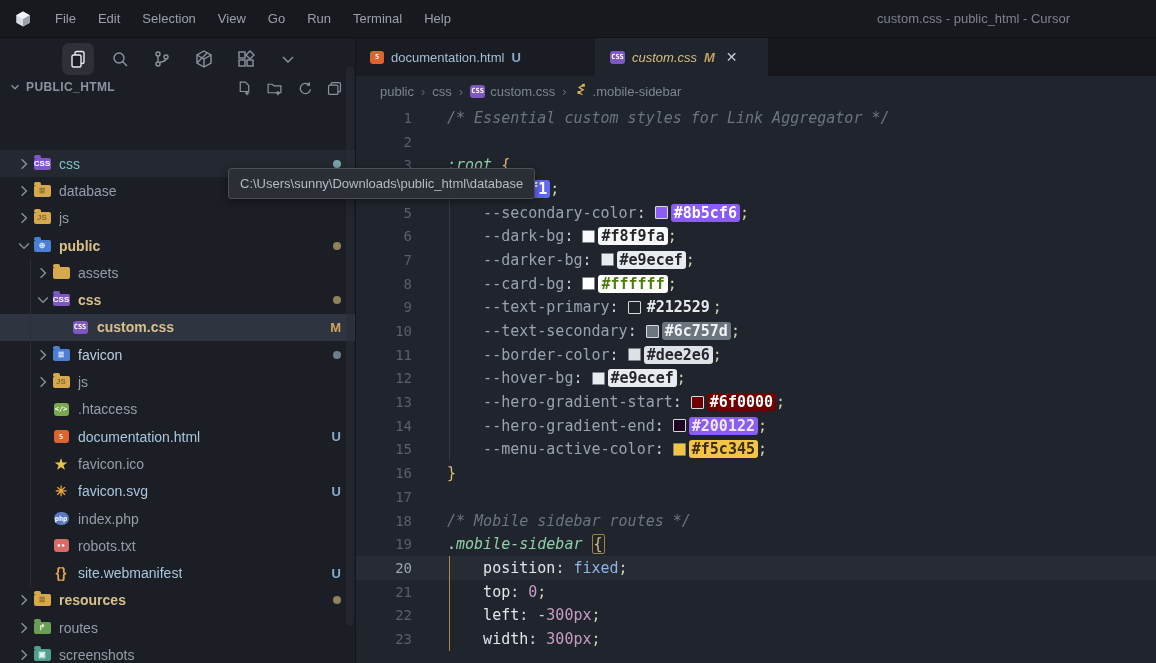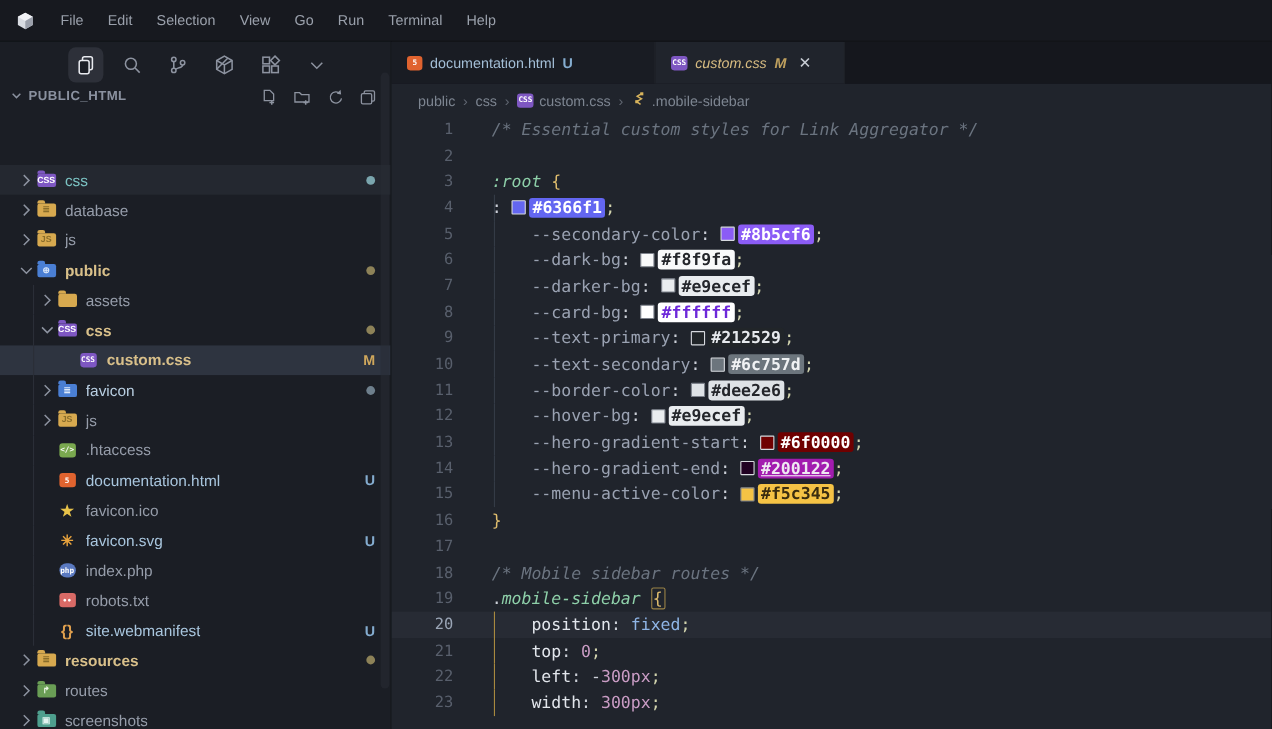--- a/index.html
+++ b/index.html
@@ -101,20 +101,21 @@
     <div class="menus">
         <span class="menu-item">File</span>
         <span class="menu-item">Edit</span>
         <span class="menu-item">Selection</span>
         <span class="menu-item">View</span>
         <span class="menu-item">Go</span>
         <span class="menu-item">Run</span>
         <span class="menu-item">Terminal</span>
         <span class="menu-item">Help</span>
       </div>
+    <div class="win-title">custom.css - public_html - Cursor</div>
   </div>
 
   <div class="body-row">
 
     <div class="sidebar">
       <div class="activity">
           <span class="act-btn active">
             <svg viewBox="0 0 20 20" fill="none" stroke="currentColor" stroke-width="1.4">
               <rect x="7" y="2.5" width="9" height="12" rx="1.8"></rect>
               <rect x="4" y="6" width="9" height="12" rx="1.8" fill="#1b1e25"></rect>
@@ -482,21 +483,21 @@
           <div class="crow">
             <span class="ln">6</span>
             <span class="ct"><span class="gv gray"></span><span class="tk-var">    --dark-bg</span><span class="tk-pun">: </span><span class="swatch" style="background: rgb(248, 249, 250); border: 1px solid rgb(125, 130, 140);"></span><span class="hexchip" style="background: rgb(248, 249, 250); color: rgb(36, 38, 43);">#f8f9fa</span><span class="tk-semi">;</span></span>
           </div>
           <div class="crow">
             <span class="ln">7</span>
             <span class="ct"><span class="gv gray"></span><span class="tk-var">    --darker-bg</span><span class="tk-pun">: </span><span class="swatch" style="background: rgb(233, 236, 239); border: 1px solid rgb(125, 130, 140);"></span><span class="hexchip" style="background: rgb(233, 236, 239); color: rgb(36, 38, 43);">#e9ecef</span><span class="tk-semi">;</span></span>
           </div>
           <div class="crow">
             <span class="ln">8</span>
-            <span class="ct"><span class="gv gray"></span><span class="tk-var">    --card-bg</span><span class="tk-pun">: </span><span class="swatch" style="background: rgb(255, 255, 255); border: 1px solid rgb(125, 130, 140);"></span><span class="hexchip" style="background: rgb(255, 255, 255); color: #6d28d9;">#ffffff</span><span class="tk-semi">;</span></span>
+            <span class="ct"><span class="gv gray"></span><span class="tk-var">    --card-bg</span><span class="tk-pun">: </span><span class="swatch" style="background: rgb(255, 255, 255); border: 1px solid rgb(125, 130, 140);"></span><span class="hexchip" style="background: rgb(255, 255, 255); color: #4d7c0f;">#ffffff</span><span class="tk-semi">;</span></span>
           </div>
           <div class="crow">
             <span class="ln">9</span>
             <span class="ct"><span class="gv gray"></span><span class="tk-var">    --text-primary</span><span class="tk-pun">: </span><span class="swatch" style="background: rgb(33, 37, 41); border: 1px solid rgb(214, 217, 222);"></span><span class="hexchip" style="background: rgb(33, 37, 41); color: rgb(230, 233, 237);">#212529</span><span class="tk-semi">;</span></span>
           </div>
           <div class="crow">
             <span class="ln">10</span>
             <span class="ct"><span class="gv gray"></span><span class="tk-var">    --text-secondary</span><span class="tk-pun">: </span><span class="swatch" style="background: rgb(108, 117, 125); border: 1px solid rgb(214, 217, 222);"></span><span class="hexchip" style="background: rgb(108, 117, 125); color: rgb(240, 242, 244);">#6c757d</span><span class="tk-semi">;</span></span>
           </div>
           <div class="crow">
@@ -506,21 +507,21 @@
           <div class="crow">
             <span class="ln">12</span>
             <span class="ct"><span class="gv gray"></span><span class="tk-var">    --hover-bg</span><span class="tk-pun">: </span><span class="swatch" style="background: rgb(233, 236, 239); border: 1px solid rgb(125, 130, 140);"></span><span class="hexchip" style="background: rgb(233, 236, 239); color: rgb(36, 38, 43);">#e9ecef</span><span class="tk-semi">;</span></span>
           </div>
           <div class="crow">
             <span class="ln">13</span>
             <span class="ct"><span class="gv gray"></span><span class="tk-var">    --hero-gradient-start</span><span class="tk-pun">: </span><span class="swatch" style="background: rgb(111, 0, 0); border: 1px solid rgb(214, 217, 222);"></span><span class="hexchip" style="background: rgb(111, 0, 0); color: rgb(255, 255, 255);">#6f0000</span><span class="tk-semi">;</span></span>
           </div>
           <div class="crow">
             <span class="ln">14</span>
-            <span class="ct"><span class="gv gray"></span><span class="tk-var">    --hero-gradient-end</span><span class="tk-pun">: </span><span class="swatch" style="background: rgb(32, 1, 34); border: 1px solid rgb(214, 217, 222);"></span><span class="hexchip" style="background: #a21caf; color: rgb(239, 233, 242); text-decoration: underline;">#200122</span><span class="tk-semi">;</span></span>
+            <span class="ct"><span class="gv gray"></span><span class="tk-var">    --hero-gradient-end</span><span class="tk-pun">: </span><span class="swatch" style="background: rgb(32, 1, 34); border: 1px solid rgb(214, 217, 222);"></span><span class="hexchip" style="background: #8b5cf6; color: rgb(239, 233, 242);">#200122</span><span class="tk-semi">;</span></span>
           </div>
           <div class="crow">
             <span class="ln">15</span>
             <span class="ct"><span class="gv gray"></span><span class="tk-var">    --menu-active-color</span><span class="tk-pun">: </span><span class="swatch" style="background: rgb(245, 195, 69); border: 1px solid rgb(125, 130, 140);"></span><span class="hexchip" style="background: rgb(245, 195, 69); color: rgb(58, 45, 16);">#f5c345</span><span class="tk-semi">;</span></span>
           </div>
           <div class="crow">
             <span class="ln">16</span>
             <span class="ct"><span class="tk-brace">}</span></span>
           </div>
           <div class="crow">
@@ -548,13 +549,14 @@
             <span class="ct"><span class="gv yellow"></span><span class="tk-prop">    left</span><span class="tk-pun">: </span><span class="tk-pun">-</span><span class="tk-num">300px</span><span class="tk-semi">;</span></span>
           </div>
           <div class="crow">
             <span class="ln">23</span>
             <span class="ct"><span class="gv yellow"></span><span class="tk-prop">    width</span><span class="tk-pun">: </span><span class="tk-num">300px</span><span class="tk-semi">;</span></span>
           </div>
         </div>
     </div>
   </div>
 
+  <div class="tooltip">C:\Users\sunny\Downloads\public_html\database</div>
 </div>
 
 </body></html>

